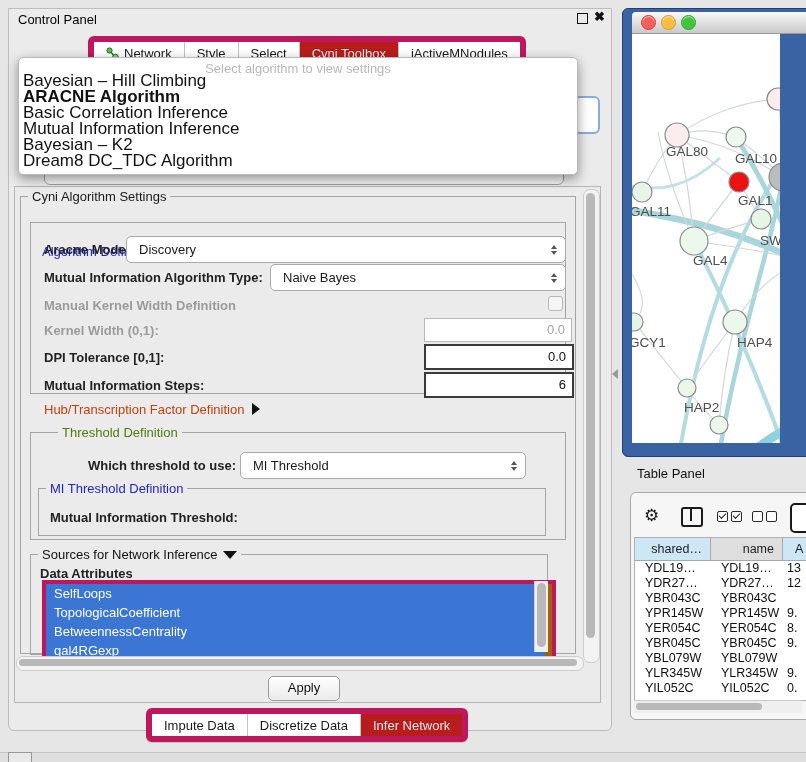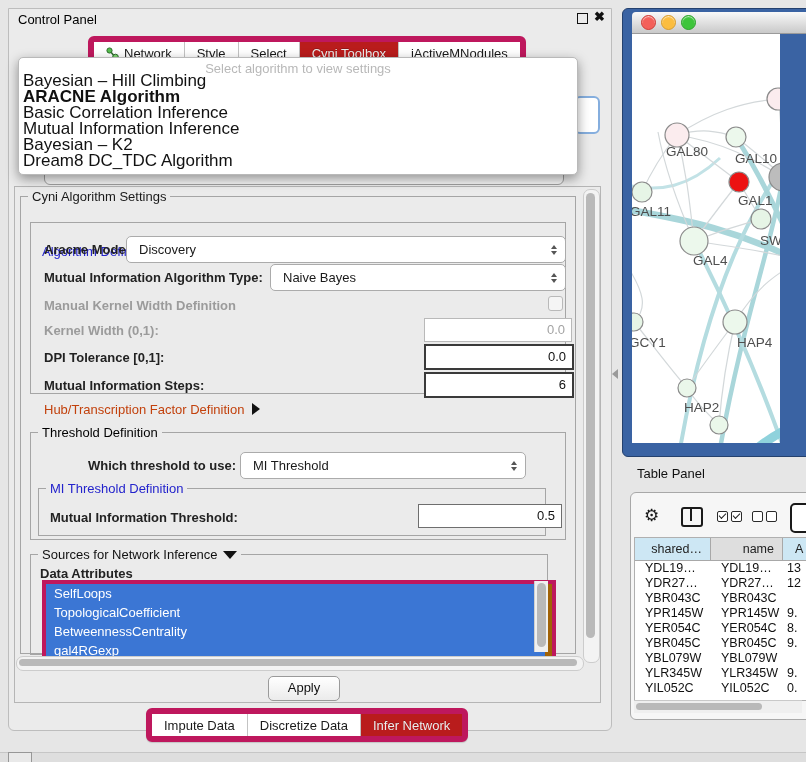--- a/index.html
+++ b/index.html
@@ -14,21 +14,21 @@
   .segbar{display:flex;height:22px;border:6px solid #be185d;border-radius:6px;background:#fff;overflow:hidden;box-shadow:0 1px 1px rgba(0,0,0,.15);}
   .seg{display:flex;align-items:center;justify-content:center;gap:5px;padding:0 12px;border-right:1px solid #c3c3c3;background:#fff;color:#1a1a1a;white-space:nowrap;}
   .seg:last-child{border-right:none;}
   .seg.sel{background:#b91c1c;color:#ececec;text-shadow:0 -1px 0 rgba(0,0,0,.2);}
   #tabbar-top{left:88px;top:36px;}
   #tabbar-bottom{left:146px;top:708px;}
   
   #settings-panel{left:14px;top:186px;width:585px;height:515px;background:#ebebeb;border:1px solid #b5b5b5;}
   .groupbox{position:absolute;border:1px solid #a5a5a5;}
   .grouplabel{position:absolute;background:#ebebeb;padding:0 4px;font-size:13px;white-space:nowrap;display:flex;align-items:center;gap:5px;}
-  .blue{color:#2323cc;} .green{color:#000000;}
+  .blue{color:#2323cc;} .green{color:#4d7c0f;margin-left:20px;}
   .flabel{position:absolute;font-weight:bold;color:#222;white-space:nowrap;}
   .flabel.dis{color:#9b9b9b;}
   .combo{position:absolute;background:#fff;border:1px solid #ababab;border-radius:5px;display:flex;align-items:center;box-shadow:inset 0 1px 0 #fff;}
   .combo .val{padding-left:12px;color:#1a1a1a;}
   .updown{position:absolute;right:8px;top:50%;transform:translateY(-50%);display:flex;flex-direction:column;gap:2px;align-items:center;}
   .tri-up{width:0;height:0;border-left:3.5px solid transparent;border-right:3.5px solid transparent;border-bottom:4.5px solid #555;}
   .tri-dn{width:0;height:0;border-left:3.5px solid transparent;border-right:3.5px solid transparent;border-top:4.5px solid #555;}
   .tri-right{display:inline-block;width:0;height:0;border-top:6px solid transparent;border-bottom:6px solid transparent;border-left:8px solid #111;margin-left:8px;vertical-align:-1px;}
   .tri-down-lg{display:inline-block;width:0;height:0;border-left:7px solid transparent;border-right:7px solid transparent;border-top:8px solid #111;}
   .tfield{position:absolute;background:#fff;text-align:right;padding-right:6px;line-height:22px;color:#111;}
@@ -167,21 +167,20 @@
     <span class="updown">
         <span class="tri-up"></span>
         <span class="tri-dn"></span>
       </span>
   </div>
 
   <div class="groupbox" style="left:38px;top:488px;width:506px;height:46px;"></div>
   <div class="grouplabel blue" style="left:46px;top:481px;">MI Threshold Definition</div>
 
   <div class="flabel" style="left:50px;top:510px;">Mutual Information Threshold:</div>
-  <div class="tfield" style="left:418px;top:504px;width:136px;height:22px;border:1px solid #6e6e6e;">0.5</div>
 
   <div class="groupbox" style="left:30px;top:554px;width:516px;height:99px;"></div>
   <div class="grouplabel" style="left:38px;top:547px;color:#111;">
     <span>Sources for Network Inference</span>
       <span class="tri-down-lg"></span>
   </div>
   <div class="flabel" style="left:40px;top:566px;">Data Attributes</div>
   <div id="attr-list" class="abs">
       <div class="attr-item" style="background: rgb(59, 118, 212);">SelfLoops</div>
       <div class="attr-item" style="background: rgb(59, 118, 212);">TopologicalCoefficient</div>

